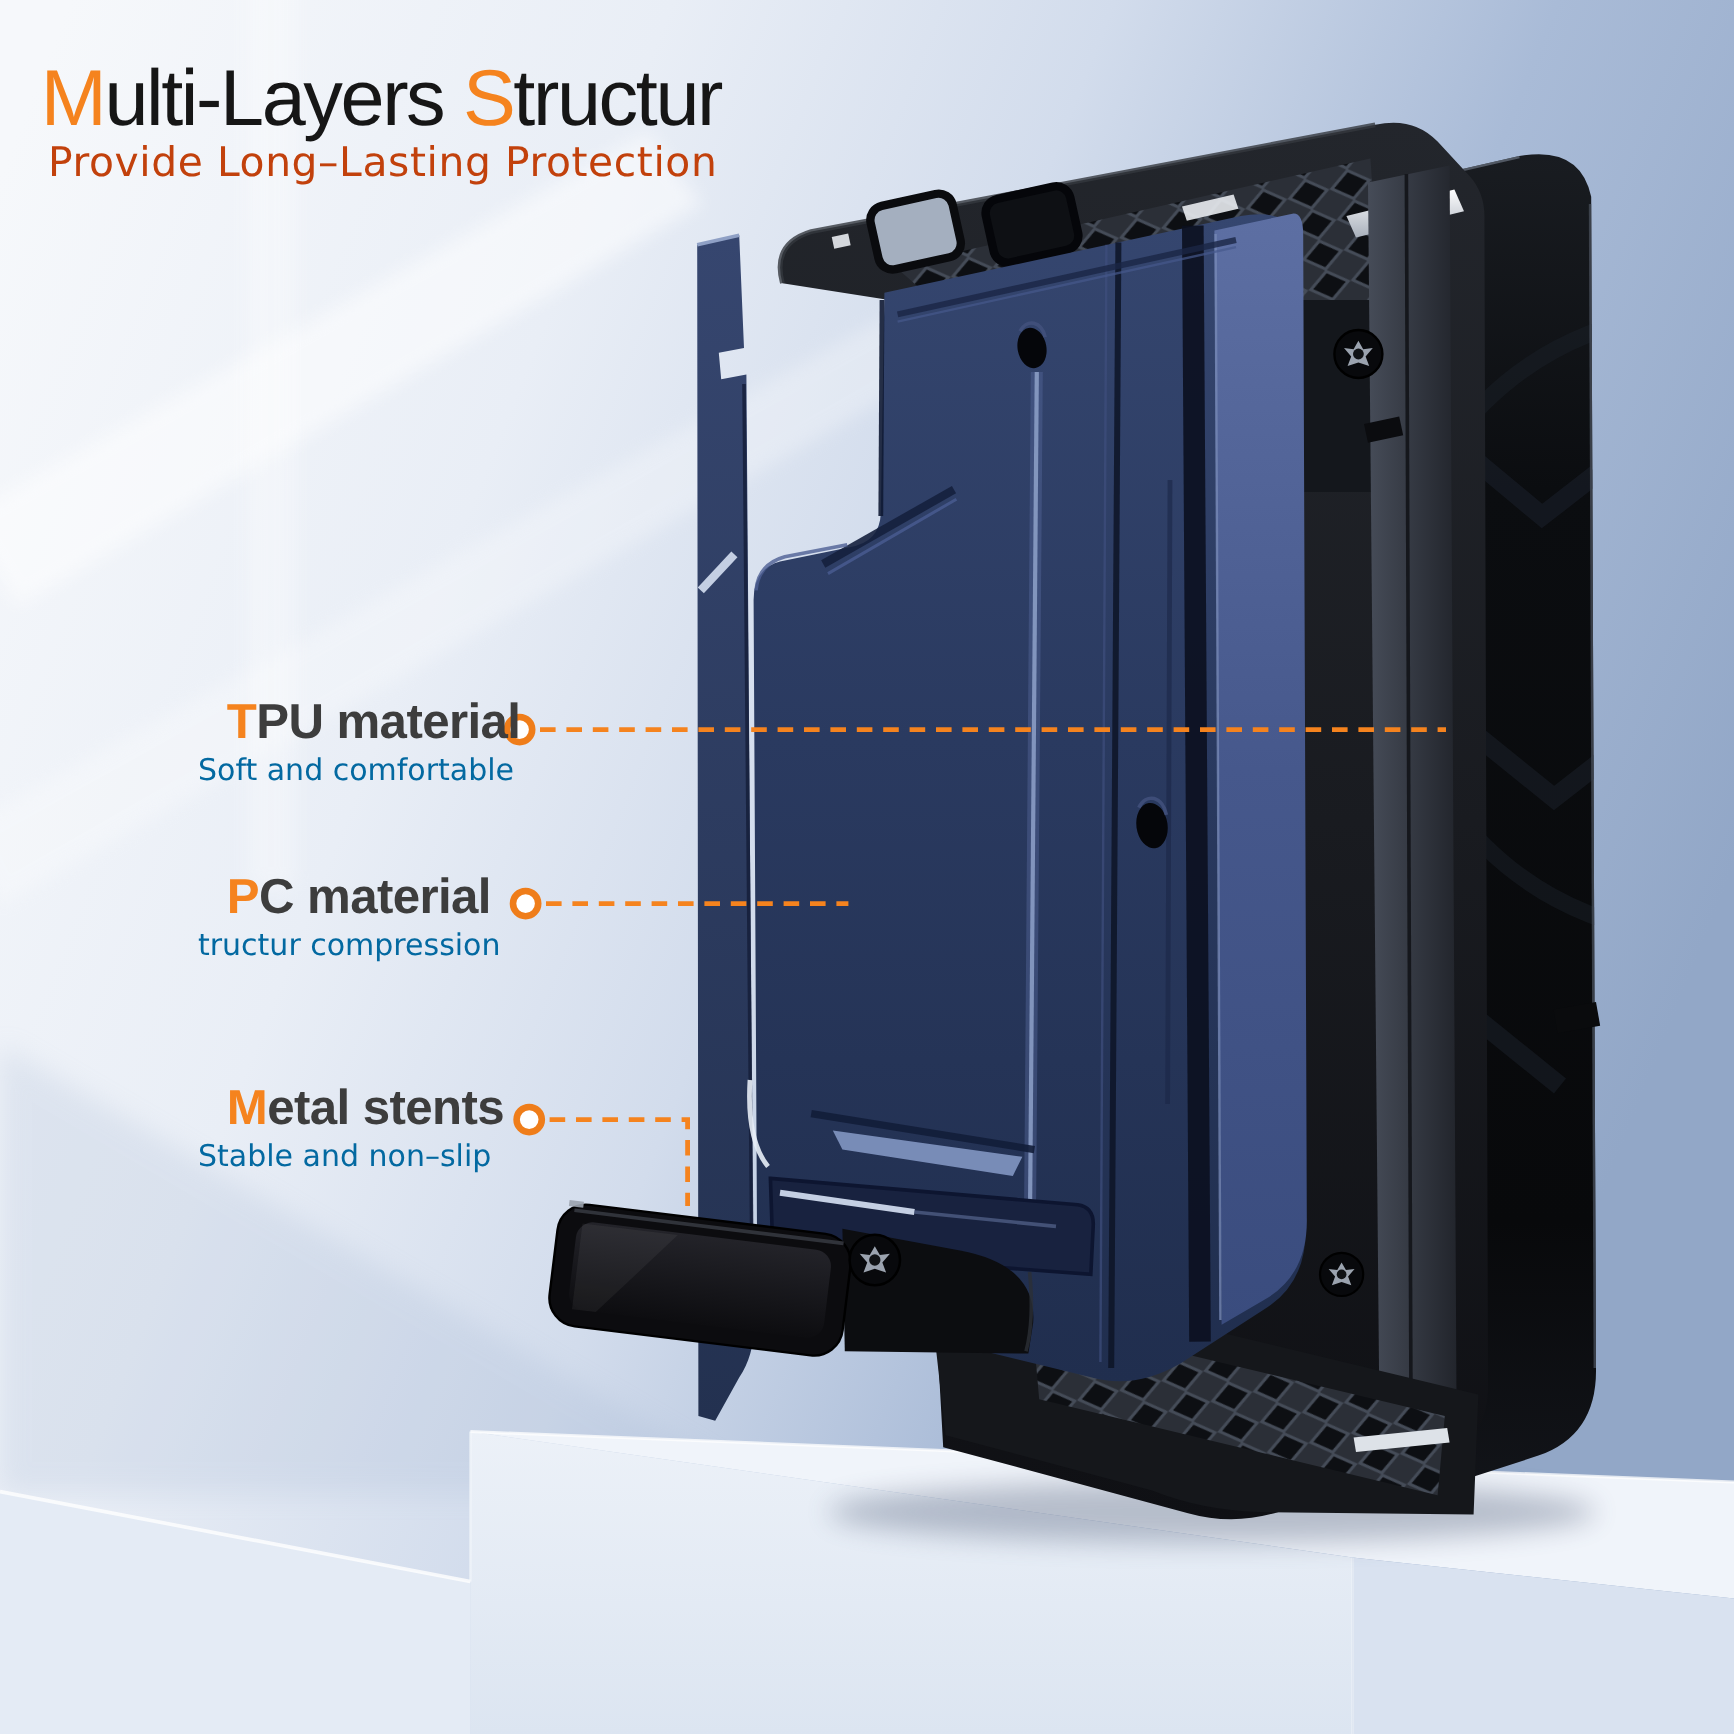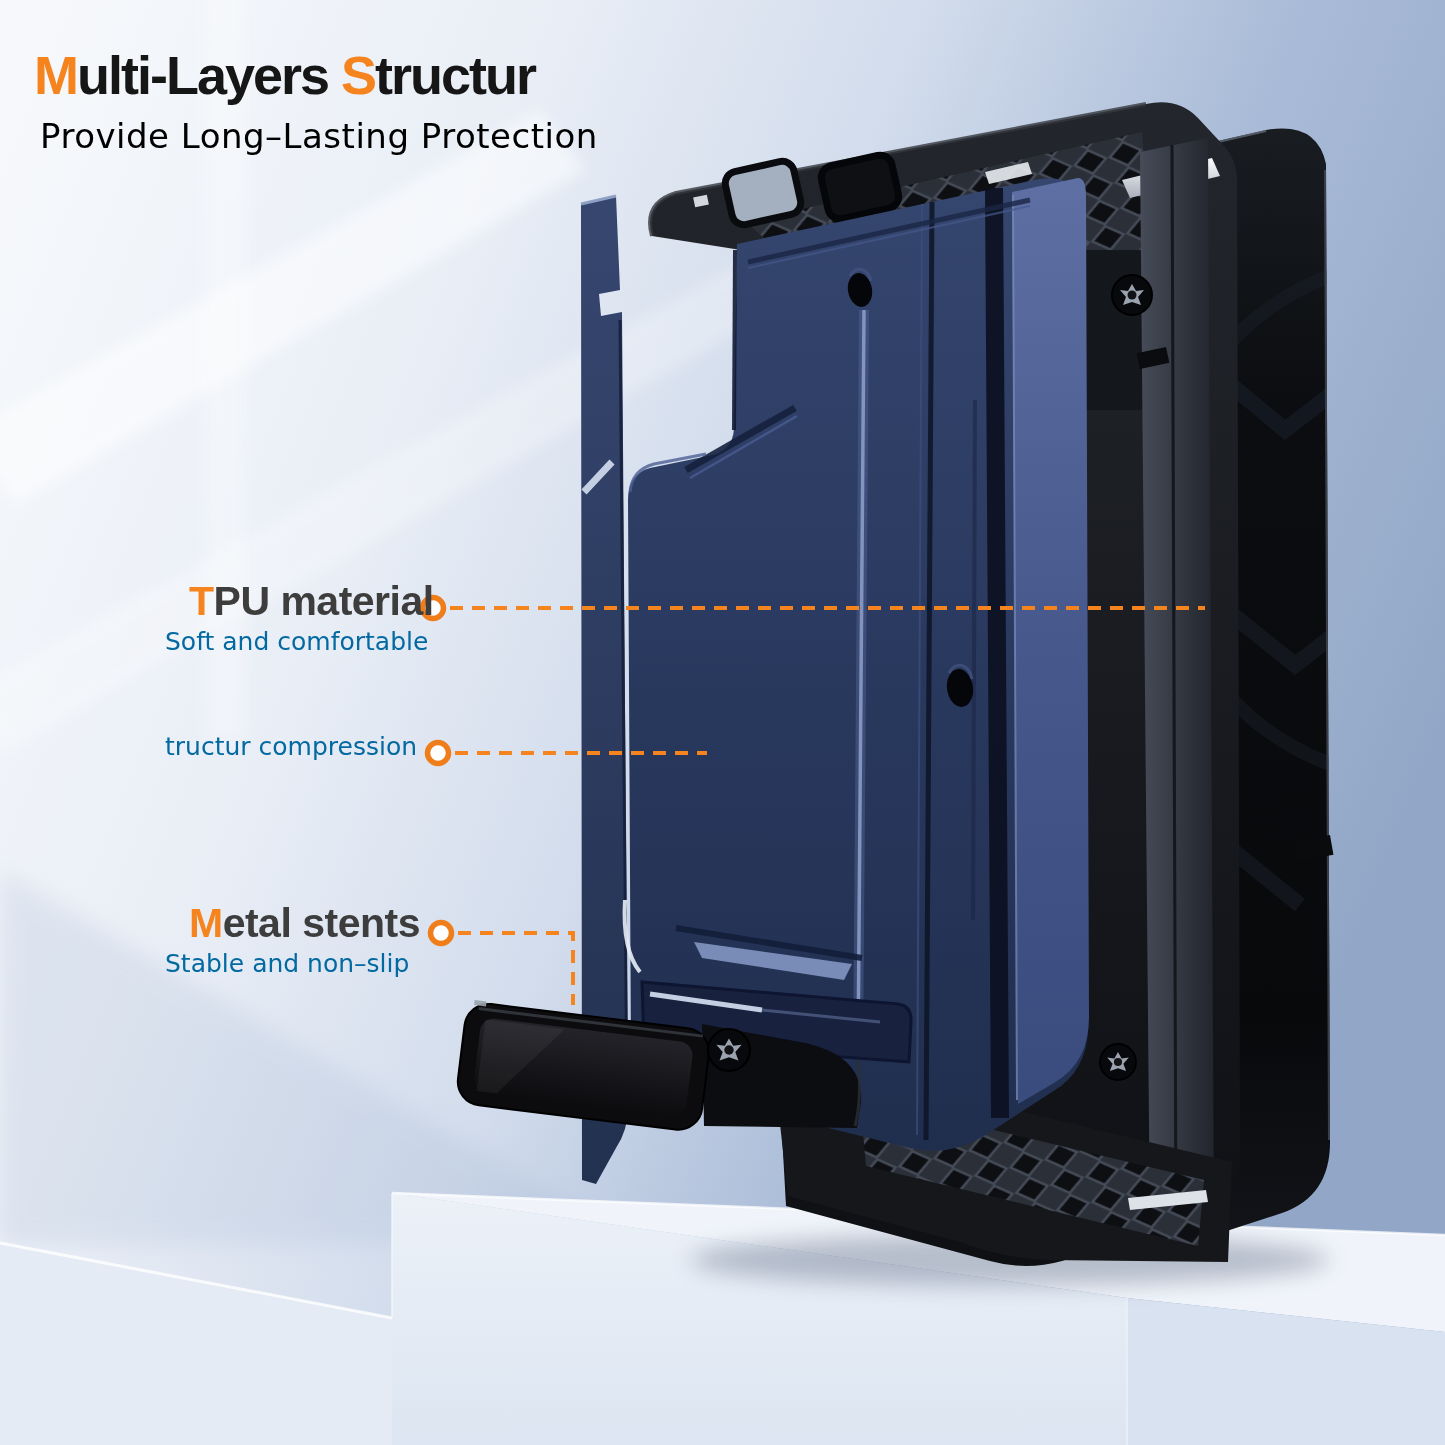--- a/index.html
+++ b/index.html
@@ -1,23 +1,23 @@
 <!DOCTYPE html>
 <html><head>
 <meta charset="utf-8">
 <style>
   html,body{margin:0;padding:0;background:#e8edf5;}
   .stage{position:relative;width:1445px;height:1445px;overflow:hidden;
          font-family:"Liberation Sans",sans-serif;}
   .stage svg{position:absolute;left:0;top:0;}
-  .title{position:absolute;left:34px;top:20px;font-weight:bold;font-size:54px;
+  .title{position:absolute;left:34px;top:20px;font-weight:normal;font-size:66px;
          letter-spacing:-2px;color:#161616;line-height:1.05;white-space:pre;margin-top:27px;}
   .title .accent{color:#F5831E;}
   .subtitle{position:absolute;left:40px;top:116px;font-family:"DejaVu Sans",sans-serif;
-            font-size:34px;color:#000000;letter-spacing:0.5px;}
+            font-size:34px;color:#c2410c;letter-spacing:0.5px;}
   .callout{position:absolute;left:165px;}
   .callout-title{font-weight:bold;font-size:41px;letter-spacing:-0.5px;color:#3D3D3D;line-height:1;white-space:pre;margin-left:24px;}
   .callout-title .accent{color:#F5831E;}
   .callout-desc{font-family:"DejaVu Sans",sans-serif;font-size:25px;color:#0369a1;margin-top:5px;}
   #callout-tpu{top:581px;}
   #callout-pc{top:727px;}
   #callout-metal{top:903px;}
 </style>
 </head>
 <body>
@@ -225,20 +225,21 @@
 
   <h1 class="title"><span class="accent">M</span><span>ulti-Layers </span><span class="accent">S</span><span>tructur</span></h1>
   <div class="subtitle">Provide Long–Lasting Protection</div>
 
   <div class="callout" id="callout-tpu">
     <div class="callout-title"><span class="accent">T</span><span>PU material</span></div>
     <div class="callout-desc">Soft and comfortable</div>
   </div>
 
   <div class="callout" id="callout-pc">
+    <div class="callout-title"><span class="accent">P</span><span>C material</span></div>
     <div class="callout-desc">tructur compression</div>
   </div>
 
   <div class="callout" id="callout-metal">
     <div class="callout-title"><span class="accent">M</span><span>etal stents</span></div>
     <div class="callout-desc">Stable and non–slip</div>
   </div>
 
 </div>
 

